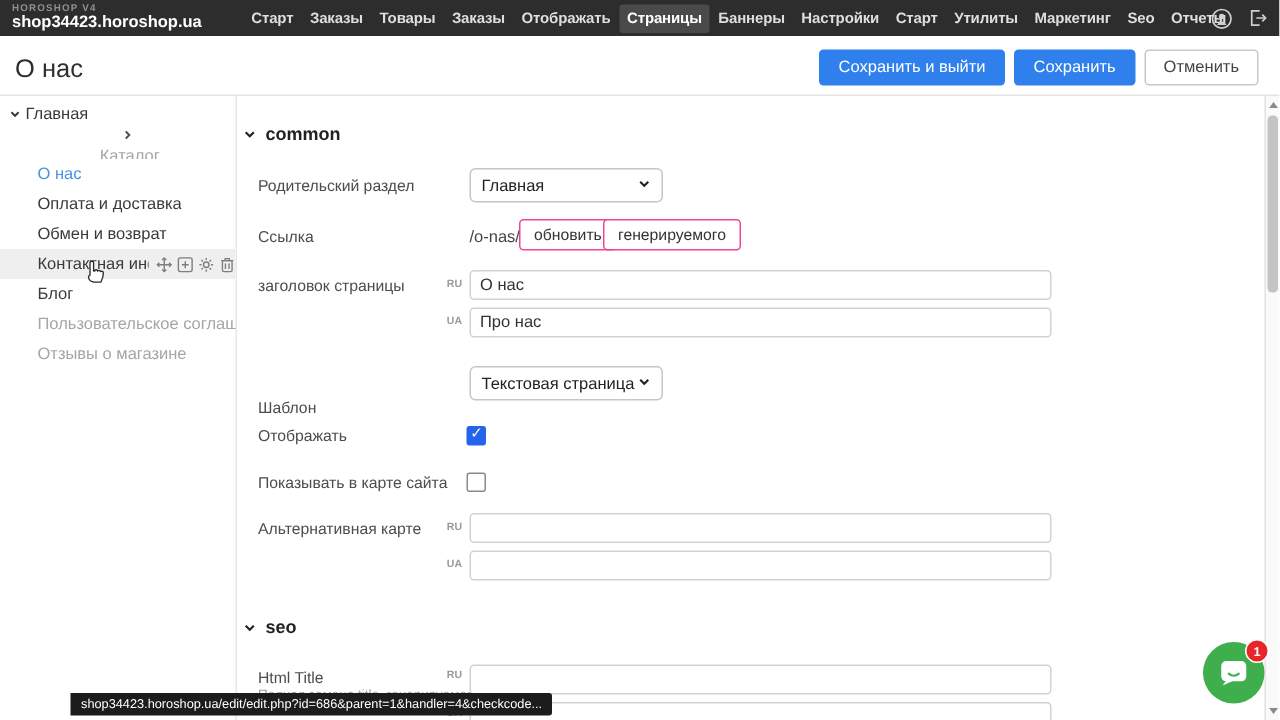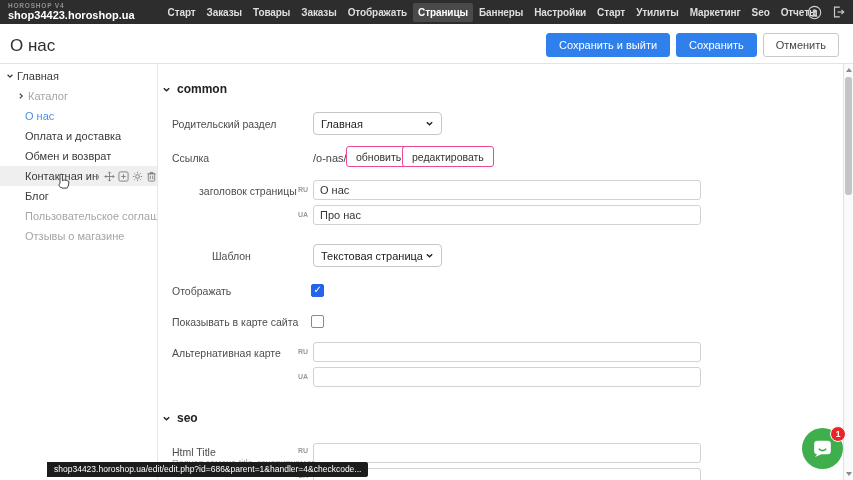--- a/index.html
+++ b/index.html
@@ -39,21 +39,21 @@
   .btn.ghost{background:#fff;border-color:#c9c9c9;color:#444;}
   
   .sidebar{position:absolute;left:0;top:66px;width:157px;z-index:1;}
   .tree-row{position:relative;height:20px;line-height:20px;font-size:11px;color:#3a3a3a;cursor:pointer;display:flex;align-items:center;}
   .tree-row .lbl{white-space:nowrap;overflow:hidden;}
   .tree-row.hovered{background:#efefef;}
   .lbl.selected{color:#4a90e2;}
   .lbl.muted{color:#a5a5a5;}
   .tw{display:inline-flex;width:9px;justify-content:center;margin-right:3px;}
   .ind0{padding-left:5px;}
-  .ind1{padding-left:16px;}
+  .ind1{padding-left:16px;flex-direction:column;}
   .ind1t{padding-left:25px;}
   .row-icons{display:inline-flex;gap:3px;margin-left:5px;align-items:center;}
   .row-icons svg{display:block;}
   .v-divider{position:absolute;left:157px;top:64px;width:1px;height:416px;background:#e7e7e7;}
   
   .section-head{position:absolute;display:flex;align-items:center;gap:6px;font-size:12px;font-weight:bold;color:#222;cursor:pointer;}
   .flabel{position:absolute;left:172px;font-size:10.5px;color:#4d4d4d;white-space:nowrap;}
   .fhint{position:absolute;left:172px;font-size:9px;color:#9d9d9d;white-space:nowrap;}
   .lang{position:absolute;left:292px;width:16px;text-align:right;font-size:7px;font-weight:bold;color:#9a9a9a;}
   .txt{
@@ -232,29 +232,29 @@
 <div class="selectbox" style="top:112px;">
   <span>Главная</span>
   <span class="chev"><svg width="9" height="9" viewBox="0 0 10 10" fill="none" stroke="#222" stroke-width="1.5">
         <path d="M2 3.5 5 6.5 8 3.5"></path>
       </svg></span>
 </div>
 
 <div class="flabel" style="top:152px;">Ссылка</div>
 <div class="linktext" style="top:152px;">/o-nas/</div>
 <button class="ghost-btn" style="left:346px;top:146px;">обновить</button>
-<button class="ghost-btn" style="left:402px;top:146px;">редактировать</button>
-
-<div class="flabel" style="top:185px;margin-left:27px;">заголовок страницы</div>
+<button class="ghost-btn" style="left:402px;top:146px;">генерируемого</button>
+
+<div class="flabel" style="top:185px;">заголовок страницы</div>
 <div class="lang" style="top:186px;">RU</div>
 <input class="txt" style="top: 180px;" value="О нас">
 <div class="lang" style="top:211px;">UA</div>
 <input class="txt" style="top: 205px;" value="Про нас">
 
-<div class="flabel" style="top:250px;margin-left:40px;">Шаблон</div>
+<div class="flabel" style="top:266px;">Шаблон</div>
 <div class="selectbox" style="top:244px;">
   <span>Текстовая страница</span>
   <span class="chev"><svg width="9" height="9" viewBox="0 0 10 10" fill="none" stroke="#222" stroke-width="1.5">
         <path d="M2 3.5 5 6.5 8 3.5"></path>
       </svg></span>
 </div>
 
 <div class="flabel" style="top:285px;">Отображать</div>
 <div class="cb checked" style="top:284px;"></div>
 

